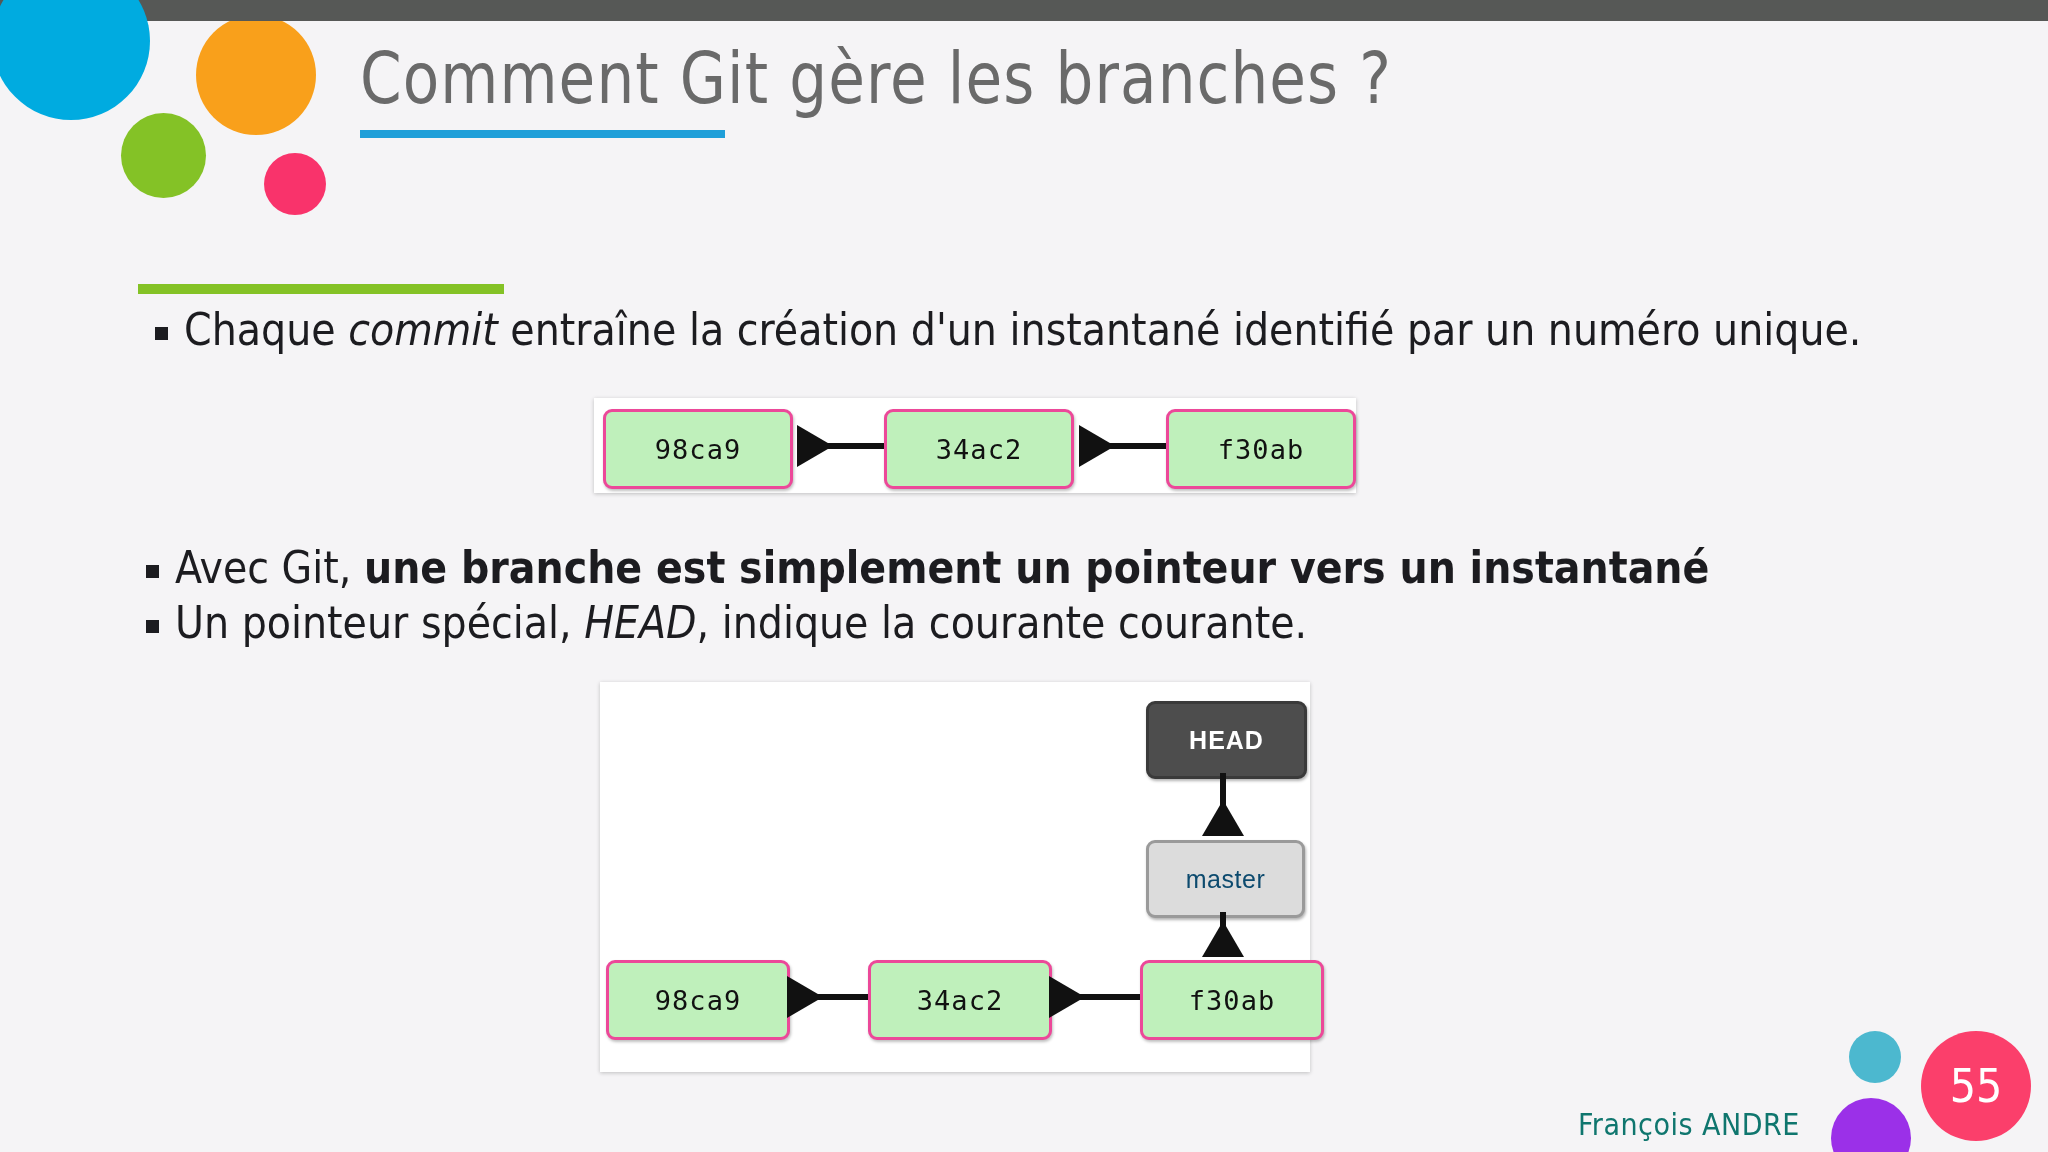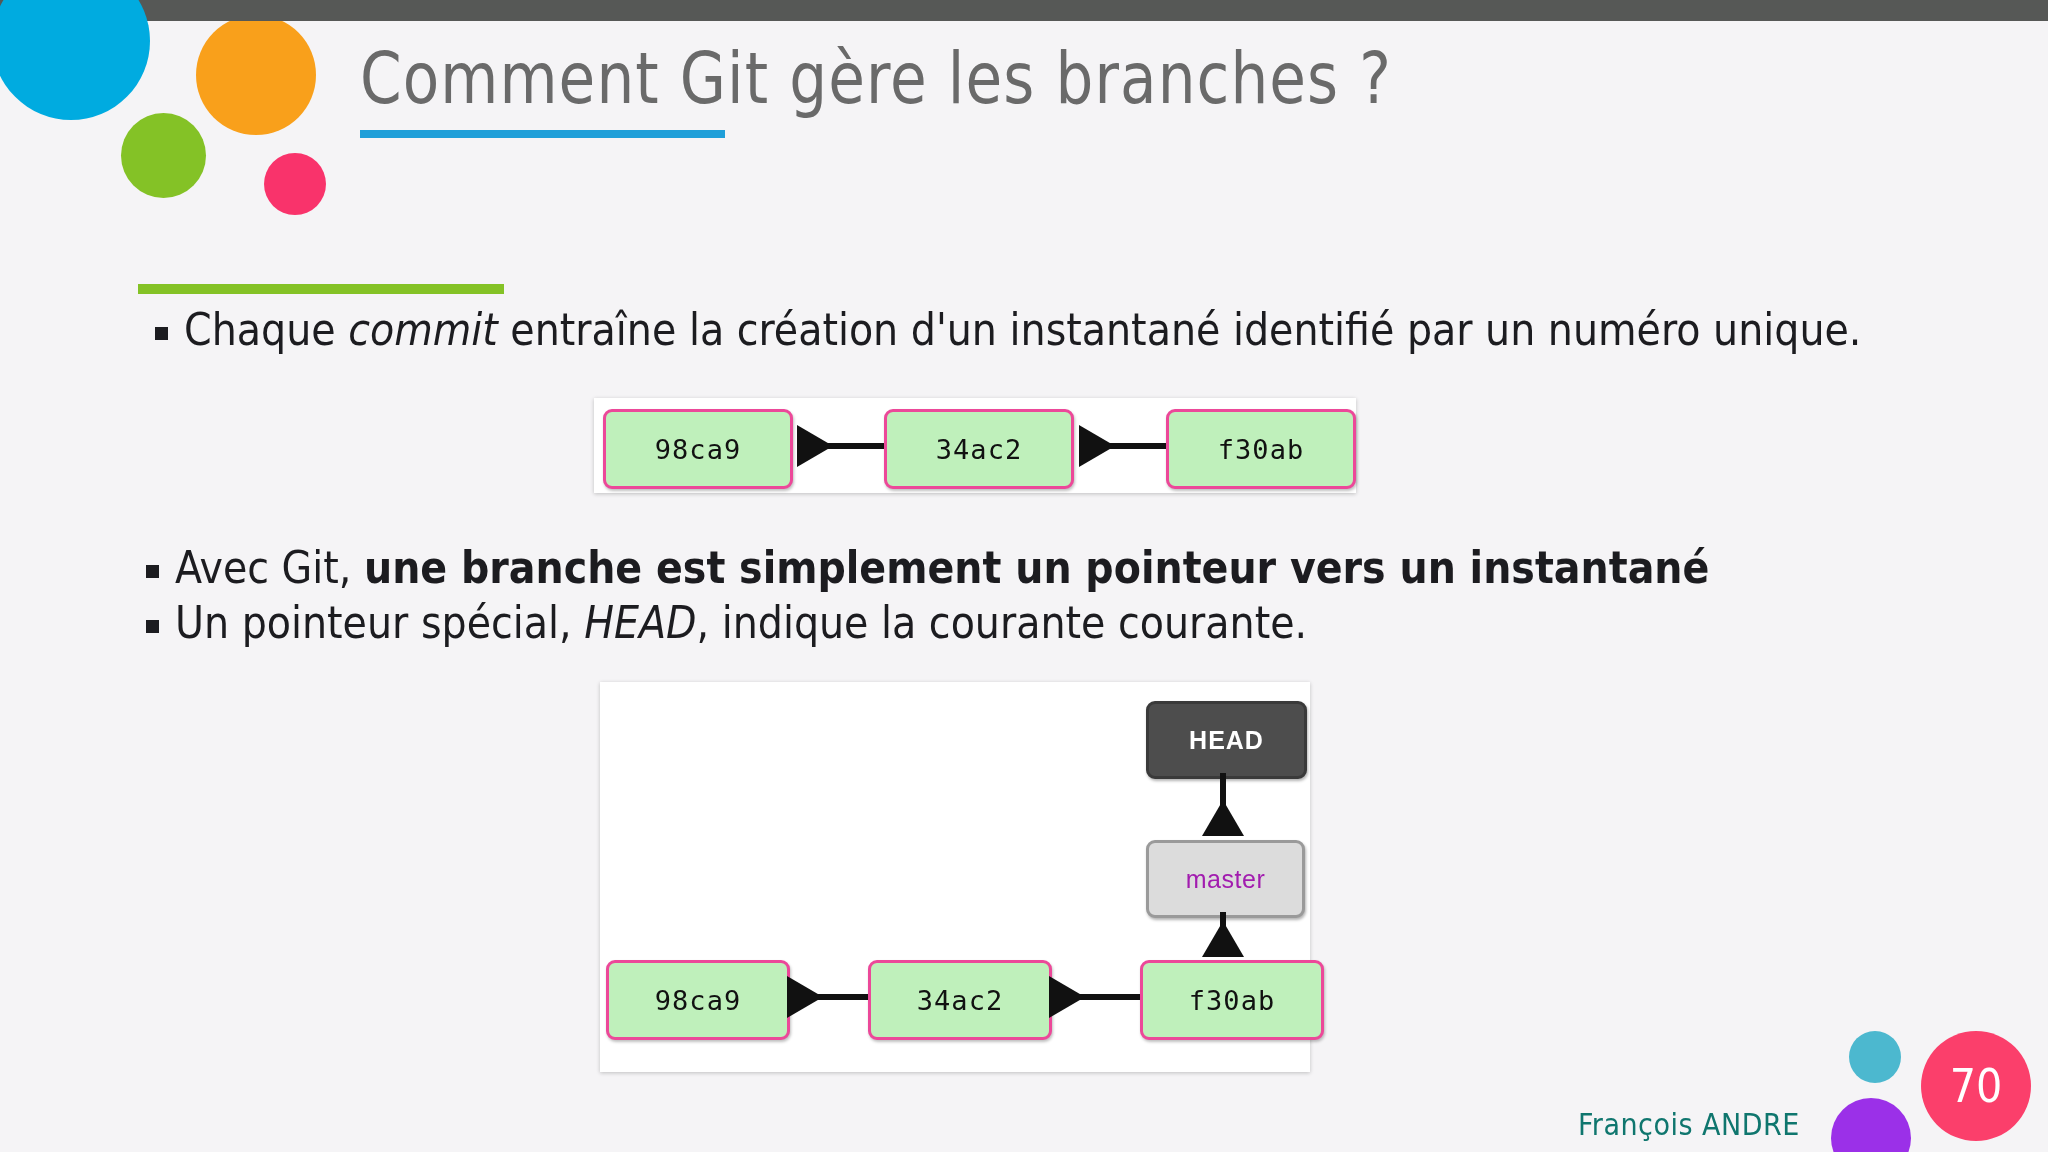--- a/index.html
+++ b/index.html
@@ -133,21 +133,21 @@
   .ptr-head {
     background: #4d4d4d;
     border: 3px solid #3a3a3a;
     color: #ffffff;
     font-weight: bold;
     letter-spacing: 1px;
   }
   .ptr-master {
     background: #dcdcdc;
     border: 3px solid #9a9a9a;
-    color: #a21caf;
+    color: #0c4a6e;
     letter-spacing: 0.5px;
   }
   .arrow-svg { position: absolute; overflow: visible; }
 
   
   #diagram-commits { left: 594px; top: 398px; width: 762px; height: 95px; }
   #diagram-commits .commit-box { top: 11px; width: 184px; height: 74px; }
   #d1-box-98ca9 { left: 9px; }
   #d1-box-34ac2 { left: 290px; }
   #d1-box-f30ab { left: 572px; }
@@ -267,13 +267,13 @@
 
     <line x1="268" y1="315" x2="190" y2="315" stroke="#111111" stroke-width="6" marker-end="url(#ah2)"></line>
 
     <line x1="540" y1="315" x2="452" y2="315" stroke="#111111" stroke-width="6" marker-end="url(#ah2)"></line>
   </svg>
 </div>
 
 <div class="author">François ANDRE</div>
 <div class="foot-teal"></div>
 <div class="foot-purple"></div>
-<div class="page-badge">70</div>
+<div class="page-badge">55</div>
 
 </body></html>

